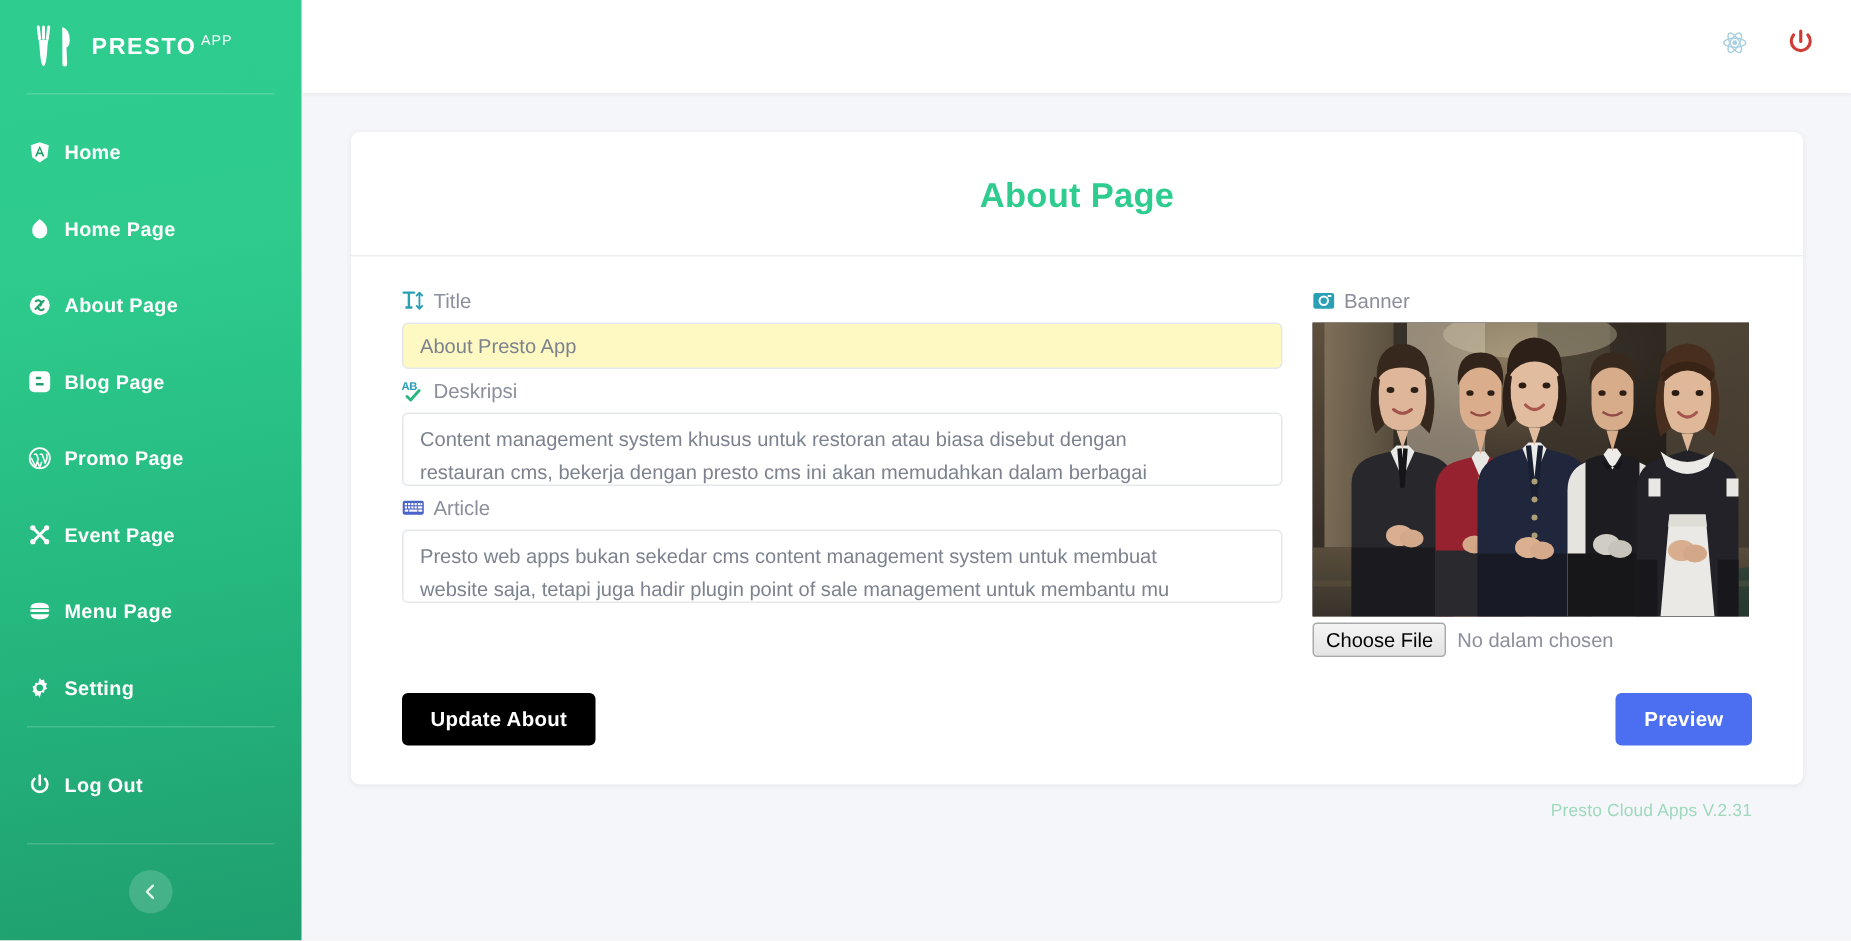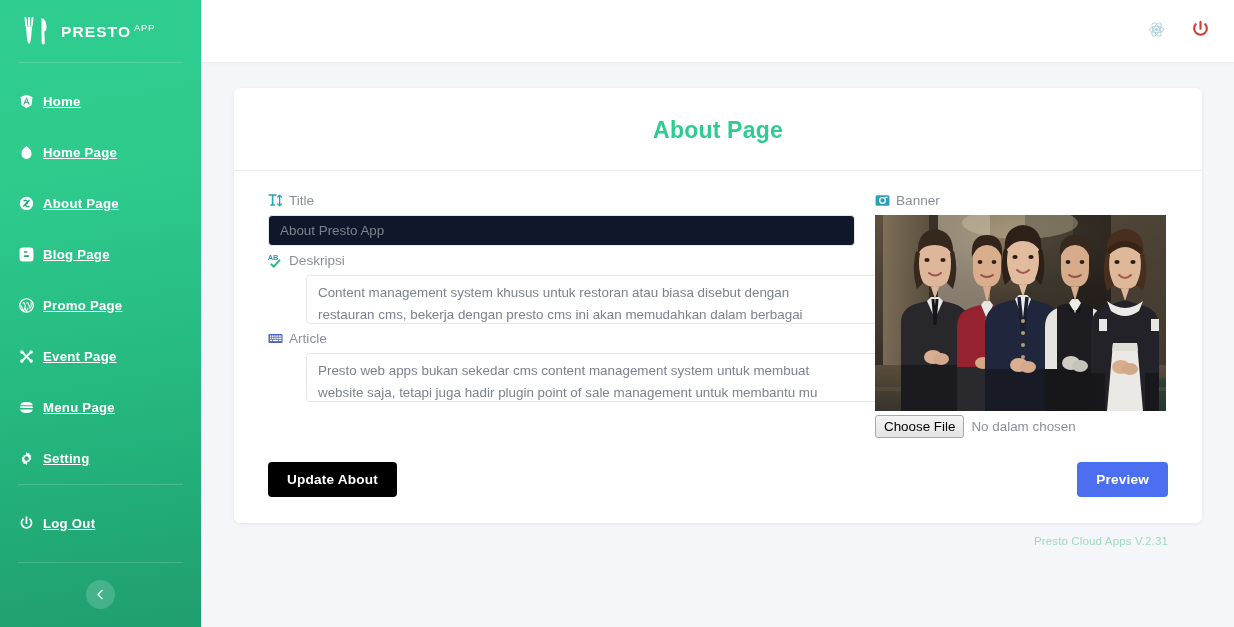--- a/index.html
+++ b/index.html
@@ -35,21 +35,21 @@
   }
   .side-divider {
     height: 1px; background: rgba(255,255,255,0.17);
     margin: 0 18px;
   }
   .nav { padding-top: 6px; }
   .nav-item {
     display: flex; align-items: center; gap: 9px;
     height: 51px; padding-left: 19px;
     color: #ffffff; font-size: 13.2px; font-weight: bold;
-    letter-spacing: .25px; cursor: pointer; white-space: nowrap; text-decoration: underline;
+    letter-spacing: .25px; cursor: pointer; white-space: nowrap;
   }
   .nav-ico { width: 15px; height: 15px; flex: 0 0 15px; display: block; }
   .nav-gap-top { margin-top: 7px; }
   .collapse-wrap {
     display: flex; justify-content: center; padding-top: 17px;
   }
   .collapse-btn {
     width: 29px; height: 29px; border-radius: 50%;
     background: rgba(255,255,255,0.17);
     display: flex; align-items: center; justify-content: center;
@@ -103,41 +103,40 @@
 
   .txt-input {
     width: 100%;
     height: 31px;
     border: 1px solid #e4e7ec;
     border-radius: 4px;
     padding: 0 11px;
     font-family: "Liberation Sans", sans-serif;
     font-size: 13.4px;
     color: #7c828e;
-    background: #0f172a;
+    background: #fef9c3;
     outline: none;
     display: block;
   }
   .txt-area {
     width: 100%;
     height: 49px;
     border: 1px solid #e4e7ec;
     border-radius: 4px;
     padding: 6px 11px;
     font-family: "Liberation Sans", sans-serif;
     font-size: 13.4px;
     line-height: 22px;
     color: #7c828e;
     background: #ffffff;
     outline: none;
     resize: none;
     overflow: hidden;
     display: block;
     white-space: nowrap;
-    margin-left: 38px;
   }
   .fgroup { margin-bottom: 7px; }
   .fgroup-tall { margin-bottom: 6px; }
 
   
   .banner-frame {
     width: 291px; height: 196px;
     overflow: hidden;
     position: relative;
     background: #2b2520;

